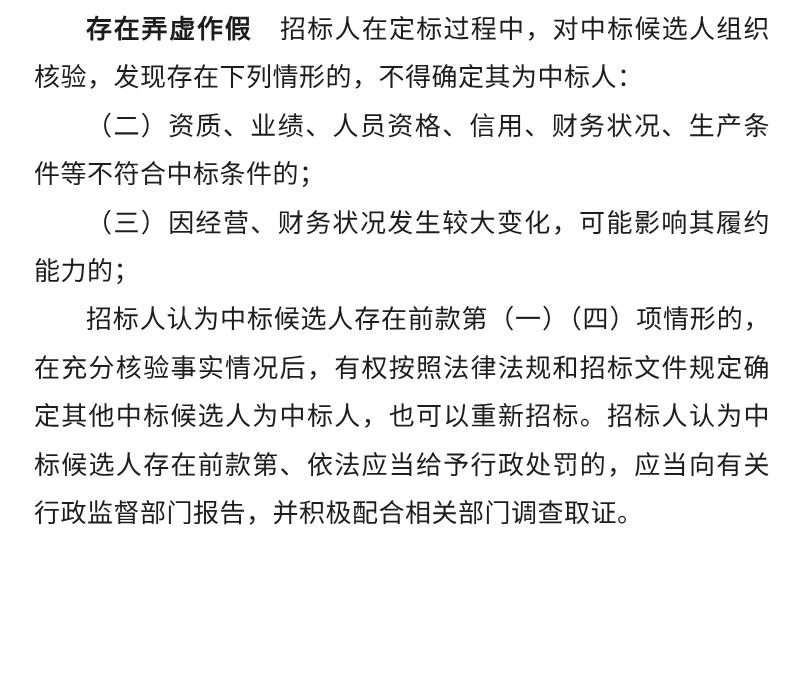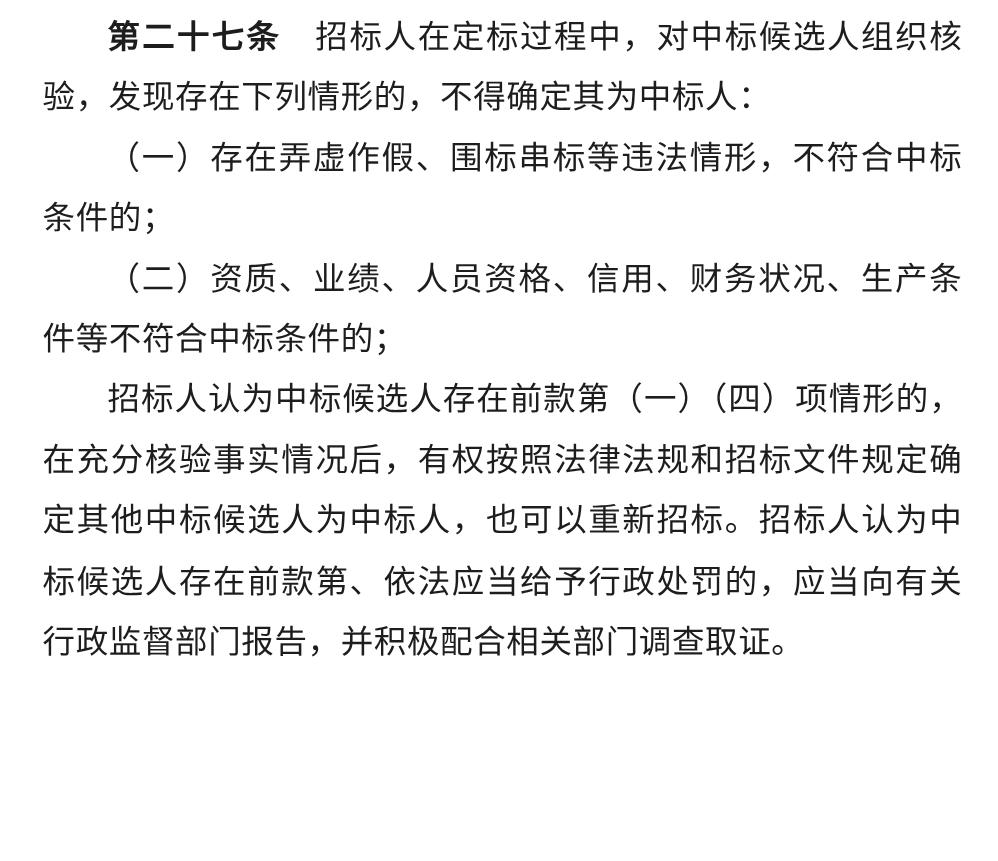--- a/index.html
+++ b/index.html
@@ -33,24 +33,24 @@
     margin-right: 1.05em;
     letter-spacing: 1px;
   }
 </style>
 </head>
 <body>
 
 <div class="page">
 
   <p class="para">
-    <span class="article-label">第二十七条</span><span>招标人在定标过程中，对中标候选人组织核验，发现存在下列情形的，不得确定其为中标人：</span>
+    <span class="article-label">存在弄虚作假</span><span>招标人在定标过程中，对中标候选人组织核验，发现存在下列情形的，不得确定其为中标人：</span>
   </p>
 
-  <p class="para">（一）存在弄虚作假、围标串标等违法情形，不符合中标条件的；</p>
 
   <p class="para">（二）资质、业绩、人员资格、信用、财务状况、生产条件等不符合中标条件的；</p>
 
+  <p class="para">（三）因经营、财务状况发生较大变化，可能影响其履约能力的；</p>
 
 
   <p class="para">招标人认为中标候选人存在前款第（一）（四）项情形的，在充分核验事实情况后，有权按照法律法规和招标文件规定确定其他中标候选人为中标人，也可以重新招标。招标人认为中标候选人存在前款第、依法应当给予行政处罚的，应当向有关行政监督部门报告，并积极配合相关部门调查取证。</p>
 
 </div>
 
 </body></html>

